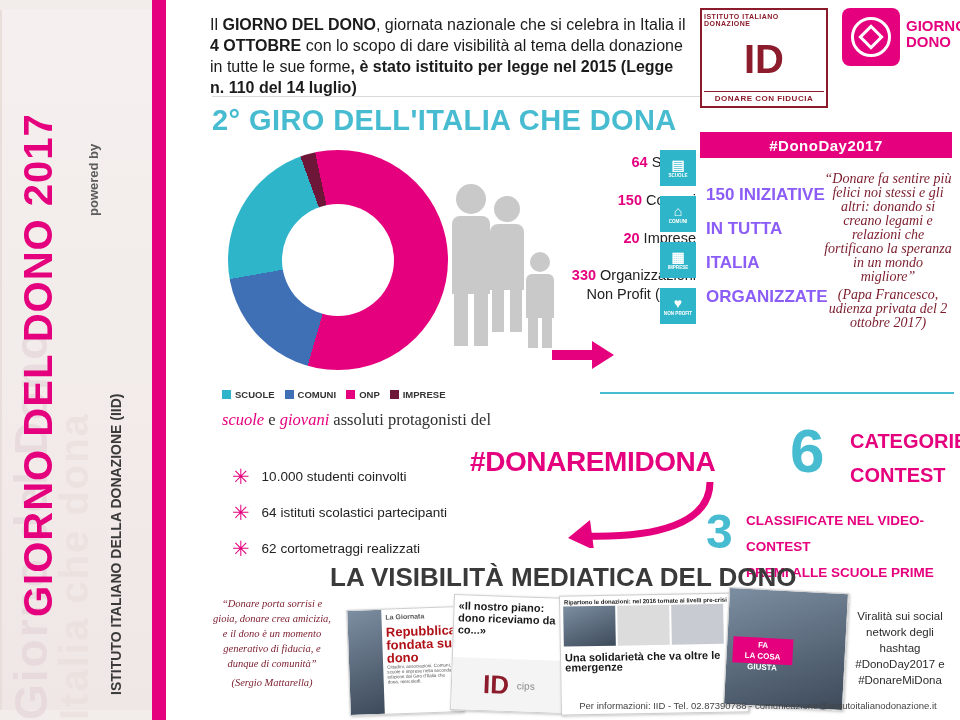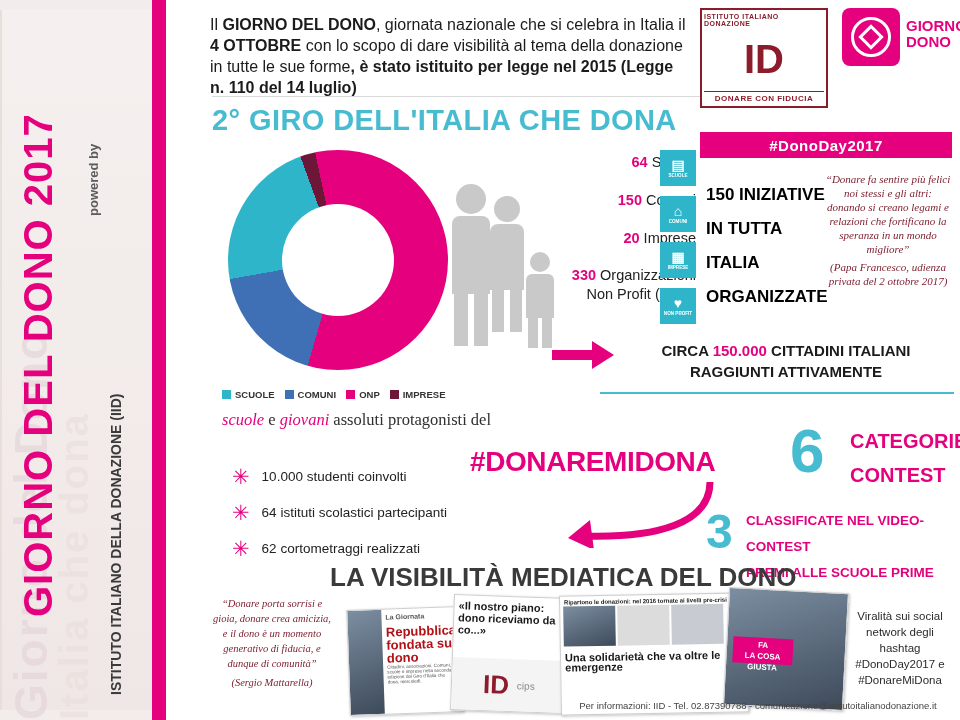--- a/index.html
+++ b/index.html
@@ -71,24 +71,24 @@
   .stats .n{color:#e5007e;font-weight:bold;}
   .stats .row.two{line-height:19px;padding-top:0;}
 
   
   .tiles{position:absolute;left:660px;top:150px;width:38px;}
   .tile{width:36px;height:36px;background:#2fb5c9;margin-bottom:10px;color:#fff;
       display:flex;flex-direction:column;align-items:center;justify-content:center;font-size:4.6px;font-weight:bold;text-align:center;line-height:5px;}
   .tile .glyph{font-size:14px;line-height:14px;margin-bottom:1px;}
 
   
-  .iniz{position:absolute;left:706px;top:178px;width:120px;color:#000000;font-weight:bold;font-size:17px;line-height:34px;}
-
-  
-  .quotepapa{position:absolute;left:824px;top:172px;width:128px;color:#7a1b2b;font-family:"Liberation Serif",serif;font-size:11px;font-style:italic;line-height:14px;text-align:center;}
+  .iniz{position:absolute;left:706px;top:178px;width:120px;color:#8b5cf6;font-weight:bold;font-size:17px;line-height:34px;}
+
+  
+  .quotepapa{position:absolute;left:824px;top:172px;width:128px;color:#7a1b2b;font-family:"Liberation Serif",serif;font-size:14px;font-style:italic;line-height:14px;text-align:center;}
 
   
   .arrow{position:absolute;left:552px;top:336px;width:70px;height:38px;}
   .arrow .shaft{position:absolute;left:0;top:14px;width:42px;height:10px;background:#e5007e;}
   .arrow .head{position:absolute;left:40px;top:5px;width:0;height:0;border-left:22px solid #e5007e;border-top:14px solid transparent;border-bottom:14px solid transparent;}
   .circa{position:absolute;left:618px;top:340px;width:336px;text-align:center;font-weight:bold;font-size:15px;color:#1b1b1b;line-height:21px;}
   .circa .n{color:#e5007e;}
   .circaline{position:absolute;left:600px;top:392px;width:354px;height:2px;background:#47bcd1;}
 
   
@@ -250,28 +250,20 @@
 
   <div class="quotepapa">
     <div>“Donare fa sentire più felici noi stessi e gli altri: donando si creano legami e relazioni che fortificano la speranza in un mondo migliore”</div>
     <div style="margin-top:4px;">(Papa Francesco, udienza privata del 2 ottobre 2017)</div>
   </div>
 
   <div class="arrow">
     <div class="shaft"></div>
       <div class="head"></div>
   </div>
-  <div class="circa">
-    <div>
-      <span>CIRCA</span>
-      <span class="n">150.000</span>
-      <span>CITTADINI ITALIANI</span>
-    </div>
-    <div>RAGGIUNTI ATTIVAMENTE</div>
-  </div>
   <div class="circaline"></div>
 
   <div class="scuolegiov">
     <span class="it">scuole</span>
     <span>e</span>
     <span class="it">giovani</span>
     <span>assoluti protagonisti del</span>
   </div>
 
   <div class="bullets" id="bulletsHost">

